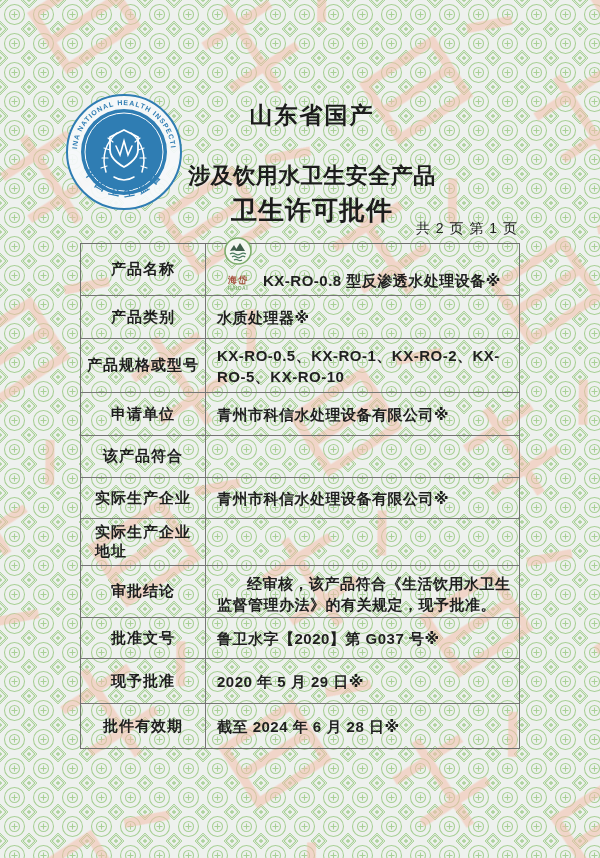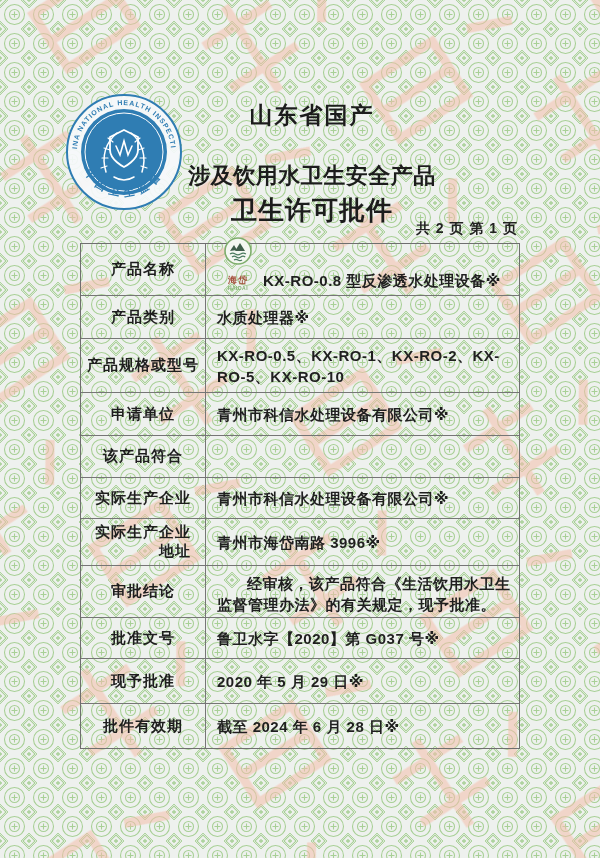--- a/index.html
+++ b/index.html
@@ -19,34 +19,34 @@
   .emblem{position:absolute;left:64px;top:92px;width:120px;height:120px;}
 
   
   .titles{position:absolute;left:100px;top:0;width:424px;text-align:center;color:#1c1c1c;}
   .title-1{position:absolute;left:0;top:100px;width:100%;font-size:23px;font-weight:700;letter-spacing:2px;}
   .title-2{position:absolute;left:0;top:161px;width:100%;font-size:22px;font-weight:700;letter-spacing:0.5px;}
   .title-3{position:absolute;left:0;top:193px;width:100%;font-size:26px;font-weight:700;letter-spacing:1px;text-align:center;}
 
   .page-info{
     position:absolute;top:220px;right:82px;
-    font-size:14px;color:#222;font-weight:700;letter-spacing:1px;
+    font-size:14px;color:#222;font-weight:400;letter-spacing:1px;
   }
 
   
   .cert-table{
     position:absolute;left:80px;top:243px;width:440px;
     border:1px solid #6f6f6f;box-sizing:border-box;
     color:#222;
   }
   .row{display:flex;border-bottom:1px solid #767676;box-sizing:border-box;}
   .row:last-child{border-bottom:none;}
   .row-label{
     flex:0 0 125px;box-sizing:border-box;border-right:1px solid #767676;
-    display:flex;align-items:center;justify-content:center;text-align:right;
+    display:flex;align-items:center;justify-content:center;text-align:left;
     font-weight:700;font-size:15px;letter-spacing:1px;color:#1e1e1e;
     white-space:pre-line;line-height:1.25;padding:2px 4px;
   }
   .row-value{
     flex:1 1 auto;box-sizing:border-box;
     display:flex;align-items:center;
     font-size:15px;color:#1f1f1f;line-height:1.4;letter-spacing:0.5px;
     padding:3px 8px 3px 11px;font-weight:600;
   }
   .row:nth-child(1){height:52px;}
@@ -182,21 +182,20 @@
       </div>
 
       <div class="row">
         <div class="row-label">实际生产企业</div>
         <div class="row-value">青州市科信水处理设备有限公司※</div>
       </div>
 
       <div class="row">
         <div class="row-label">实际生产企业
 地址</div>
-        <div class="row-value">青州市海岱南路 3996※</div>
       </div>
 
       <div class="row">
         <div class="row-label">审批结论</div>
         <div class="row-value value-indent">
           <span class="indent-text">经审核，该产品符合《生活饮用水卫生监督管理办法》的有关规定，现予批准。</span>
         </div>
       </div>
 
       <div class="row">

